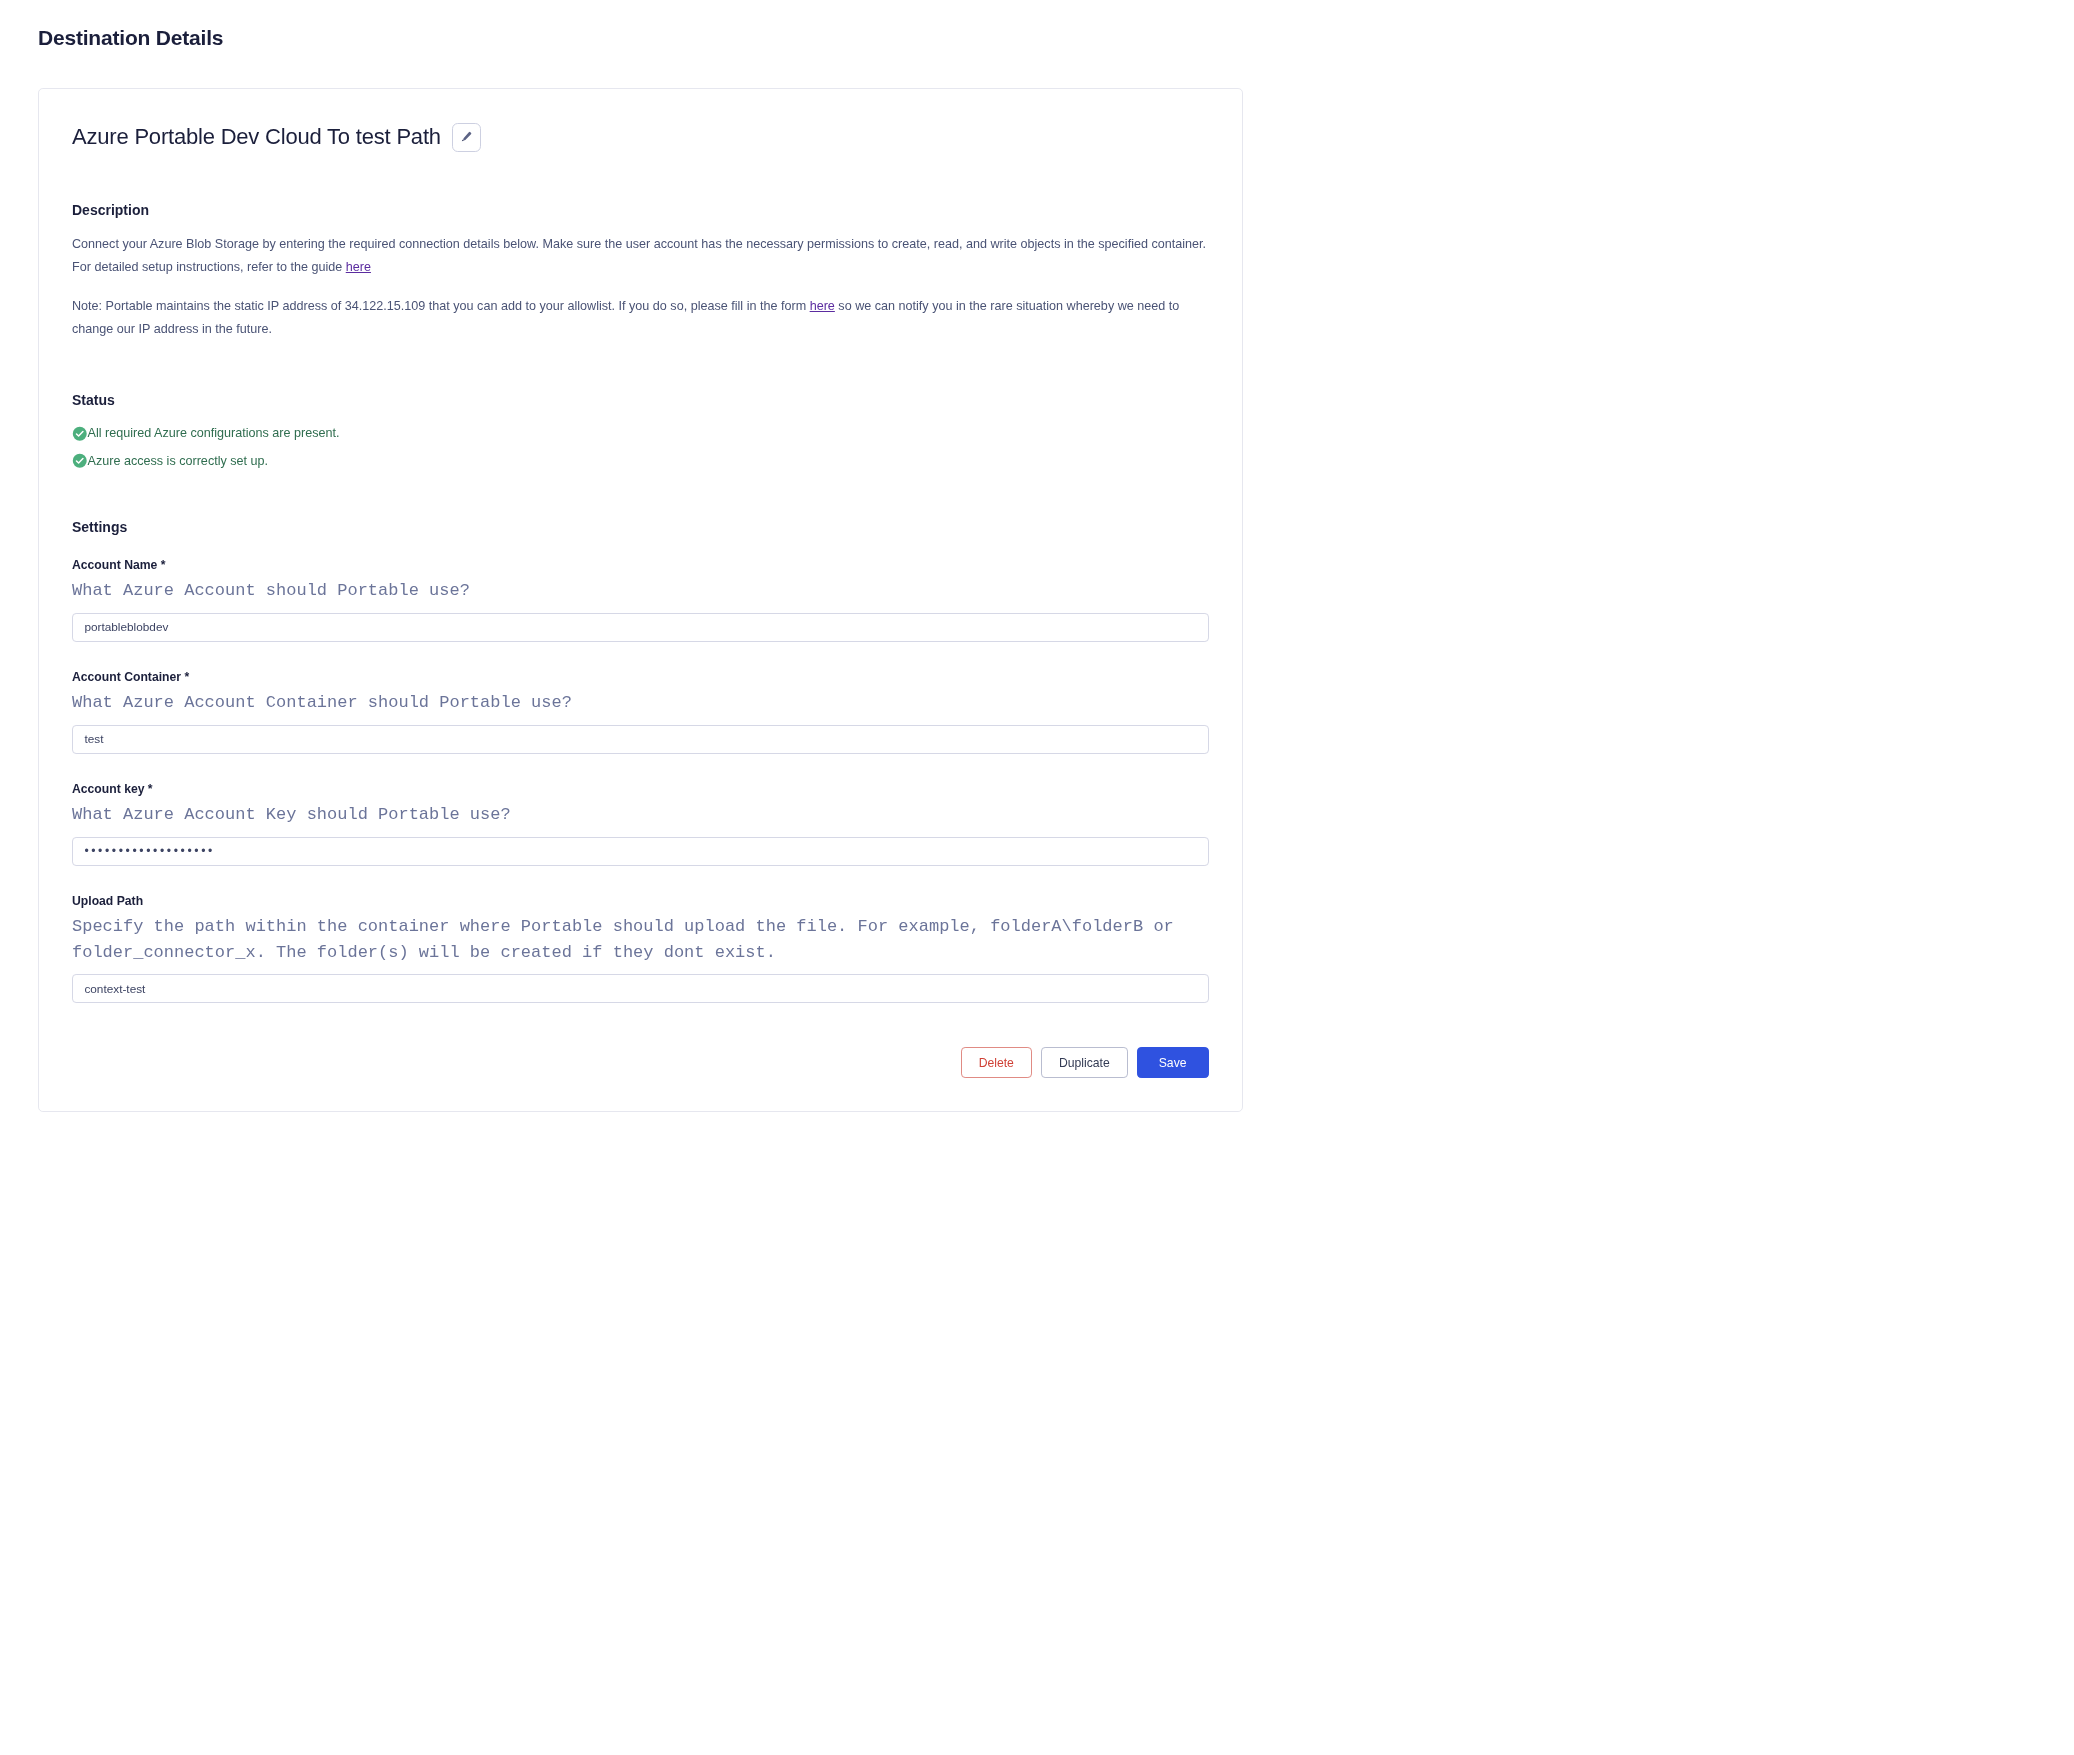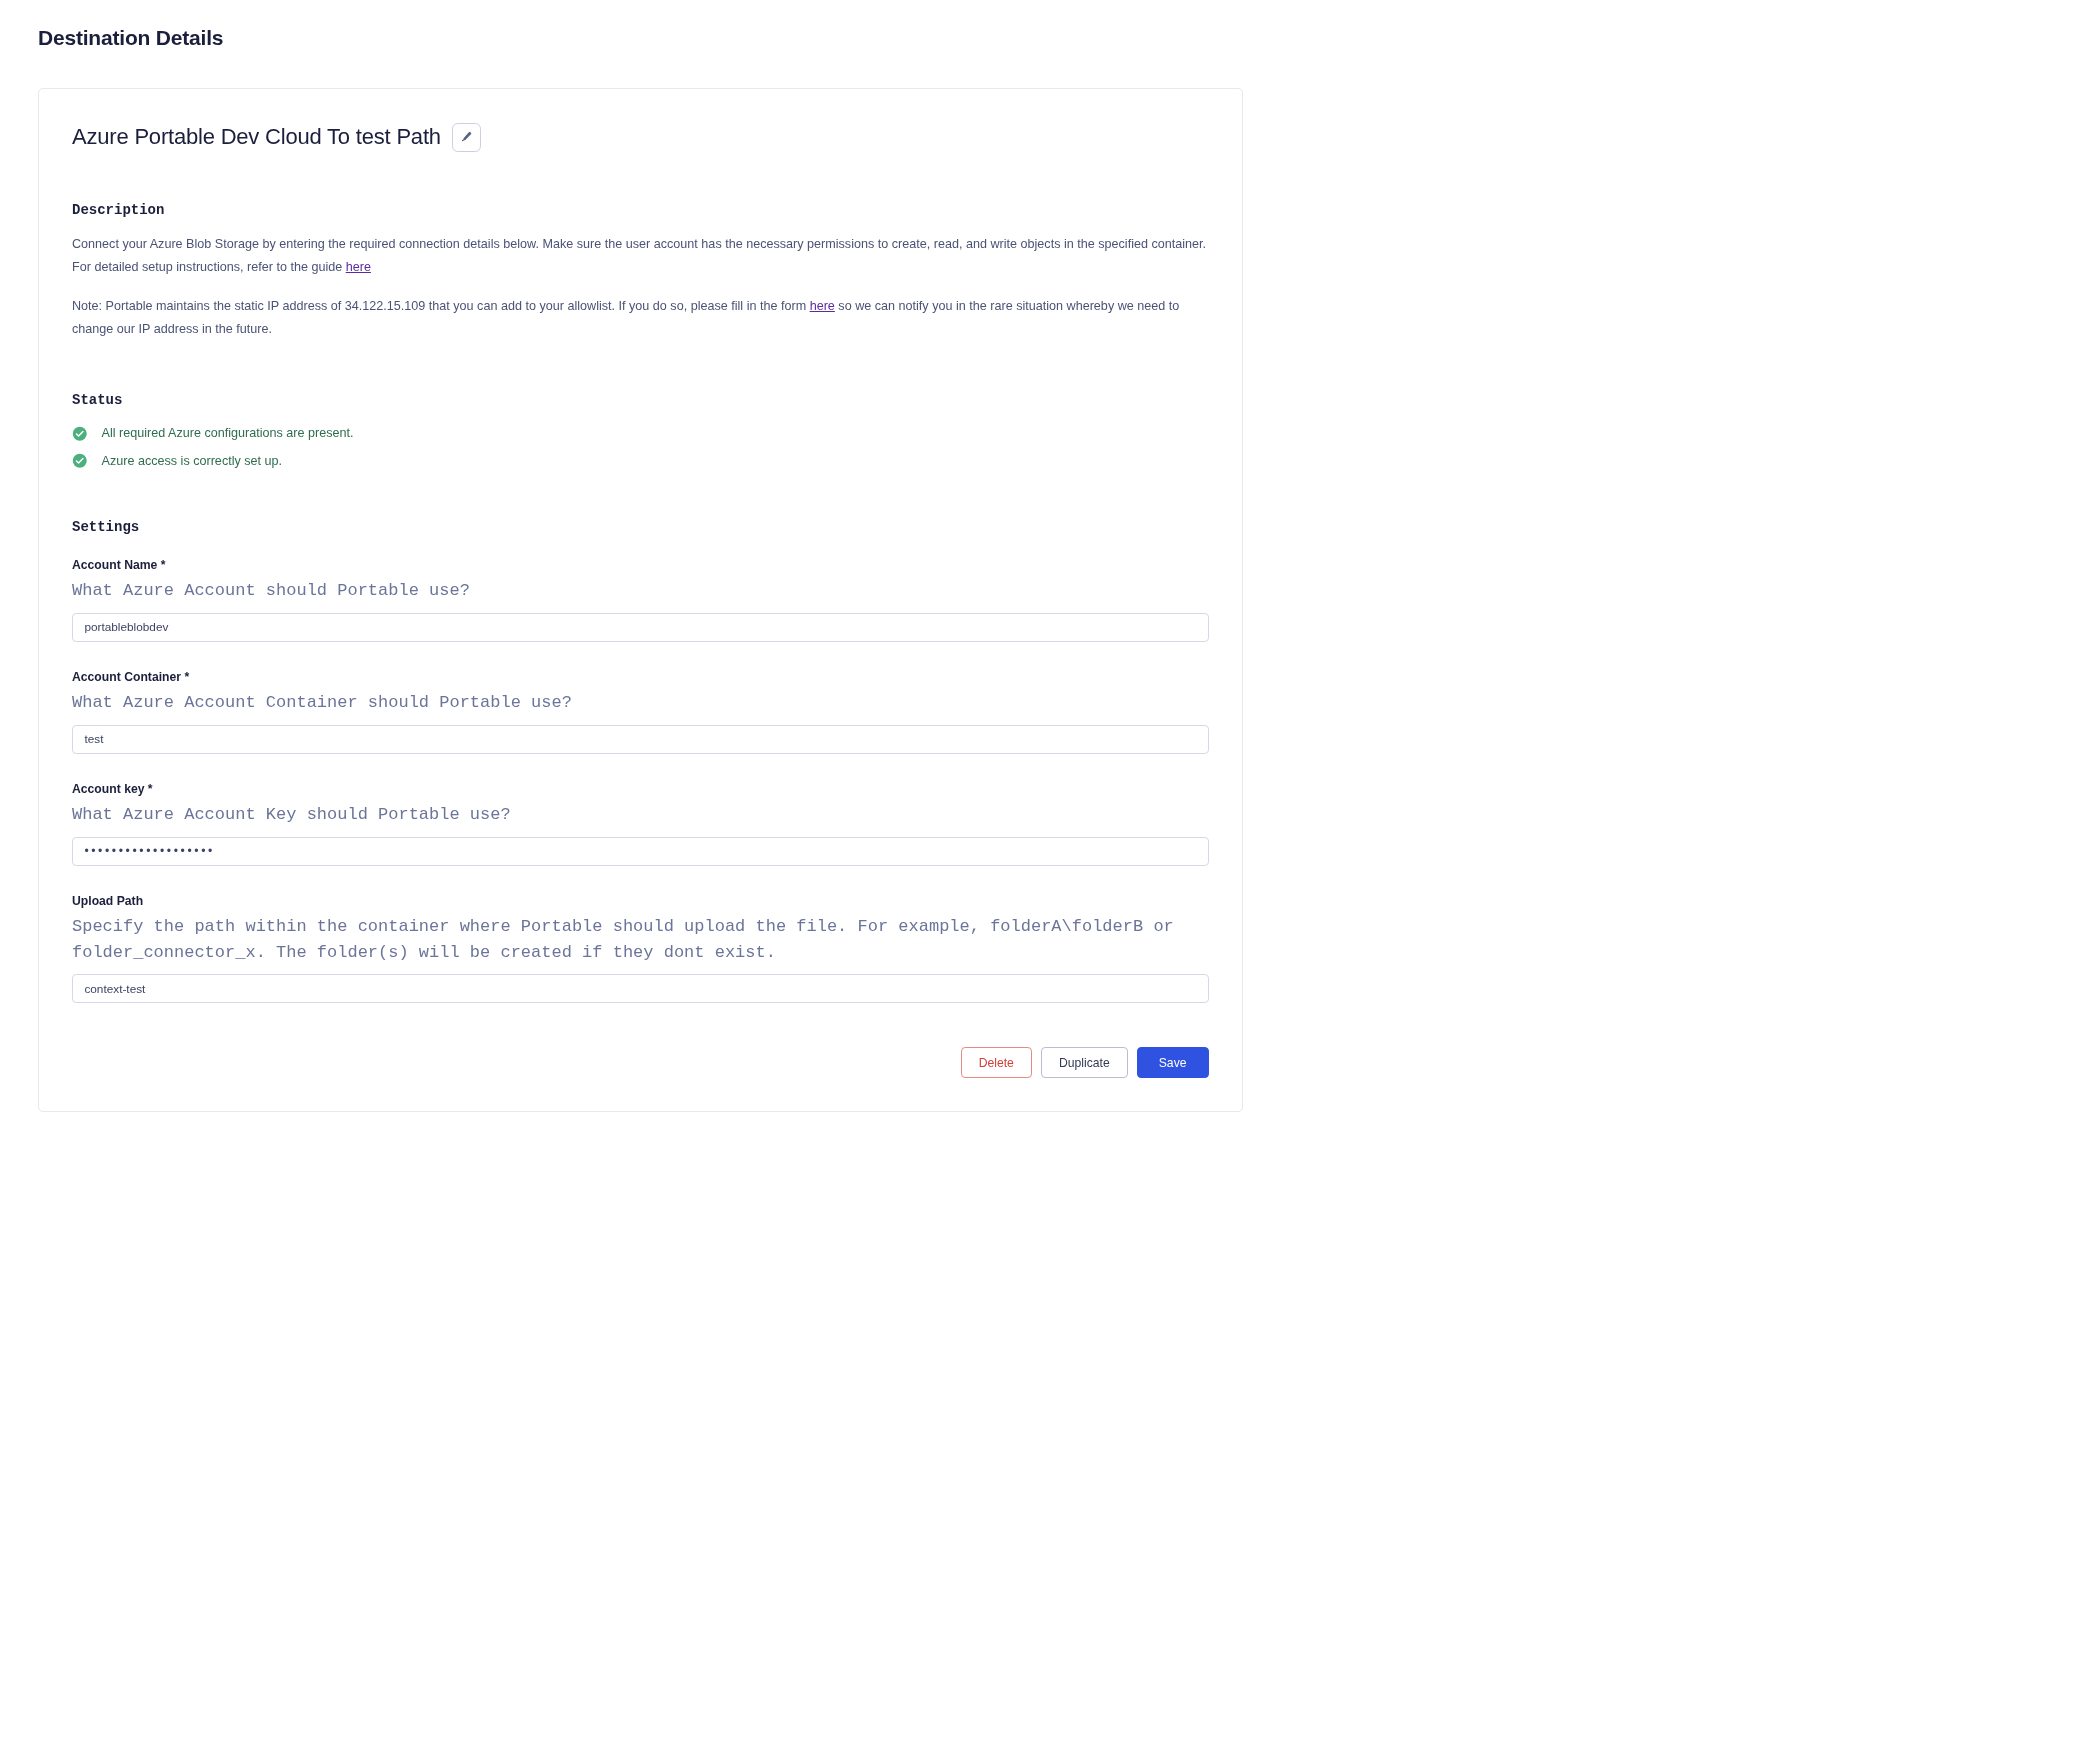--- a/index.html
+++ b/index.html
@@ -63,21 +63,20 @@
     padding: 0;
   }
   .edit-btn svg { display: block; }
 
   .section-heading {
     font-size: 14px;
     font-weight: bold;
     color: #1b1f3b;
     margin-top: 50px;
     margin-bottom: 0;
-    font-family: Liberation Mono, monospace;
   }
 
   .para {
     font-size: 12.6px;
     line-height: 1.85;
     color: #4a5375;
     margin: 15.5px 0 0 0;
     max-width: 1140px;
   }
   .para.second { }
@@ -86,21 +85,20 @@
     color: #5b2ca0;
     text-decoration: underline;
   }
 
   .status-list {
     margin-top: 18px;
   }
   .status-row {
     display: flex;
     align-items: center;
-    gap: 14px;
     margin-bottom: 12.2px;
   }
   .check-icon {
     width: 15.5px;
     height: 15.5px;
     flex: 0 0 15.5px;
     display: block;
   }
   .status-text {
     font-size: 12.6px;

